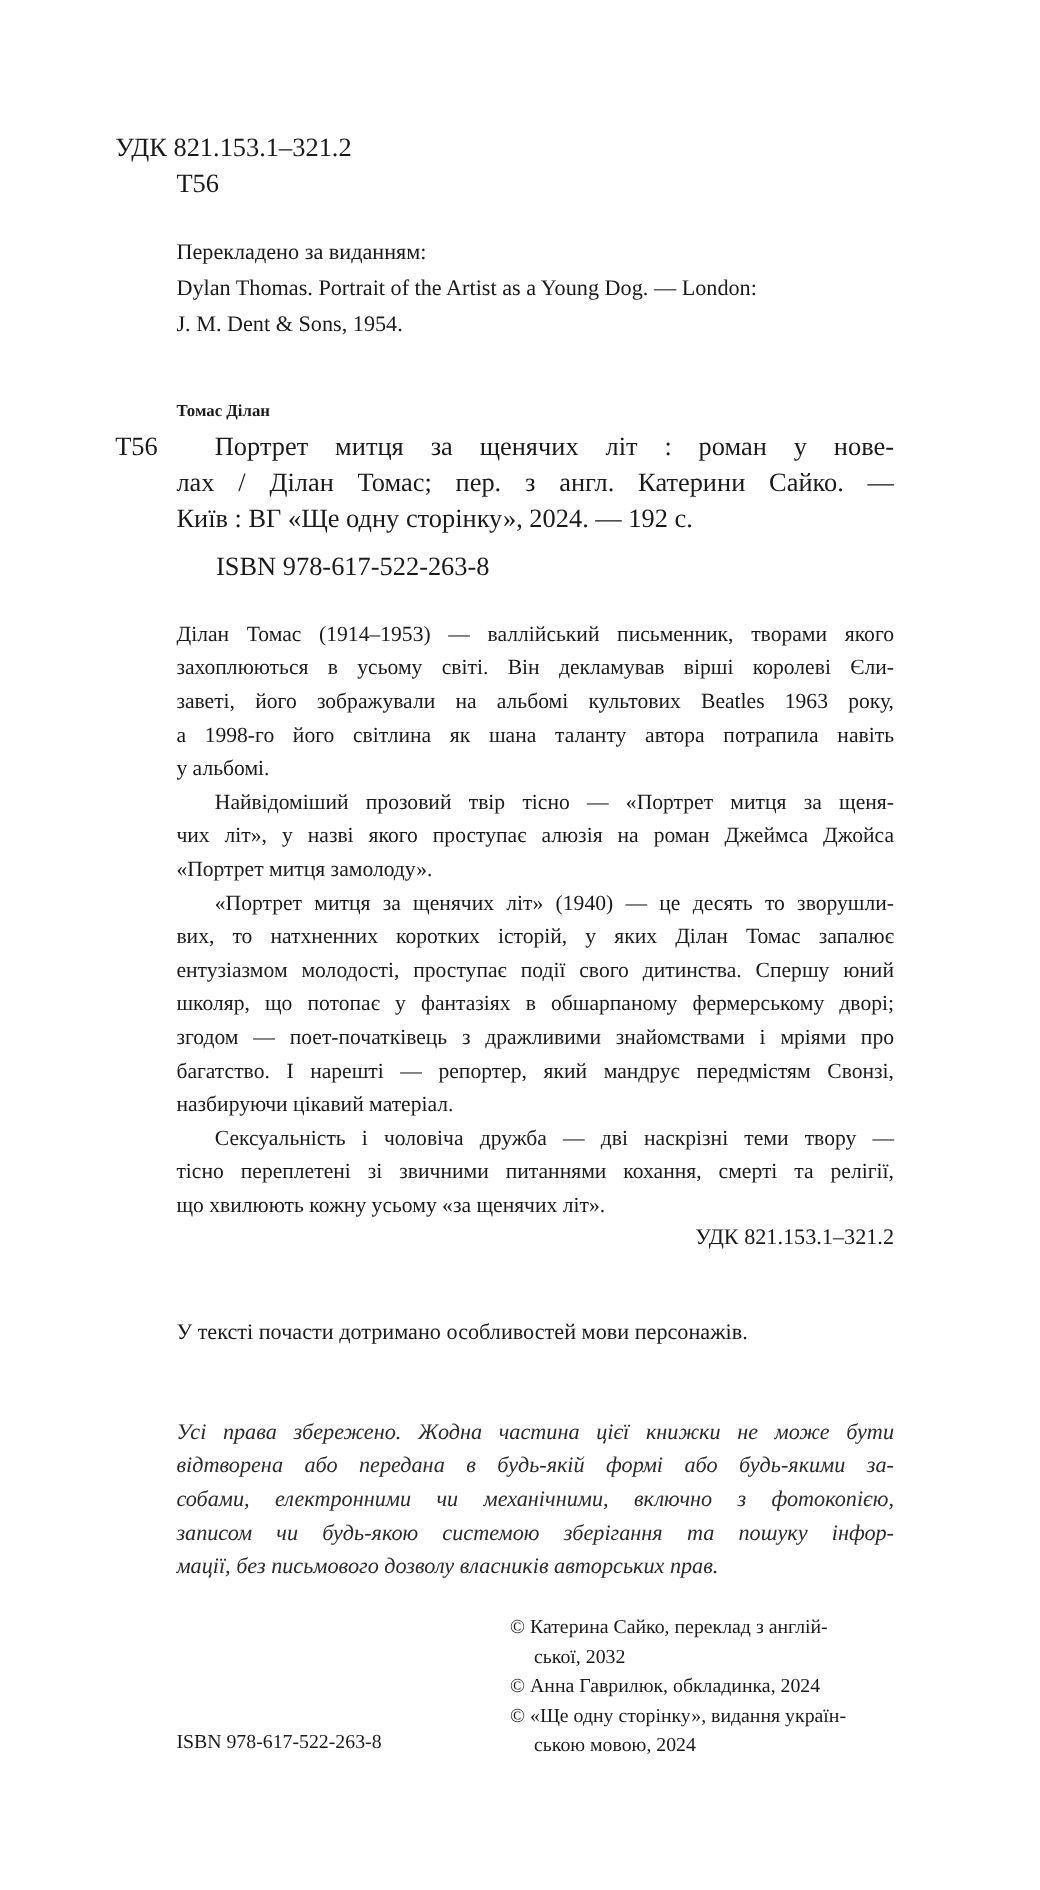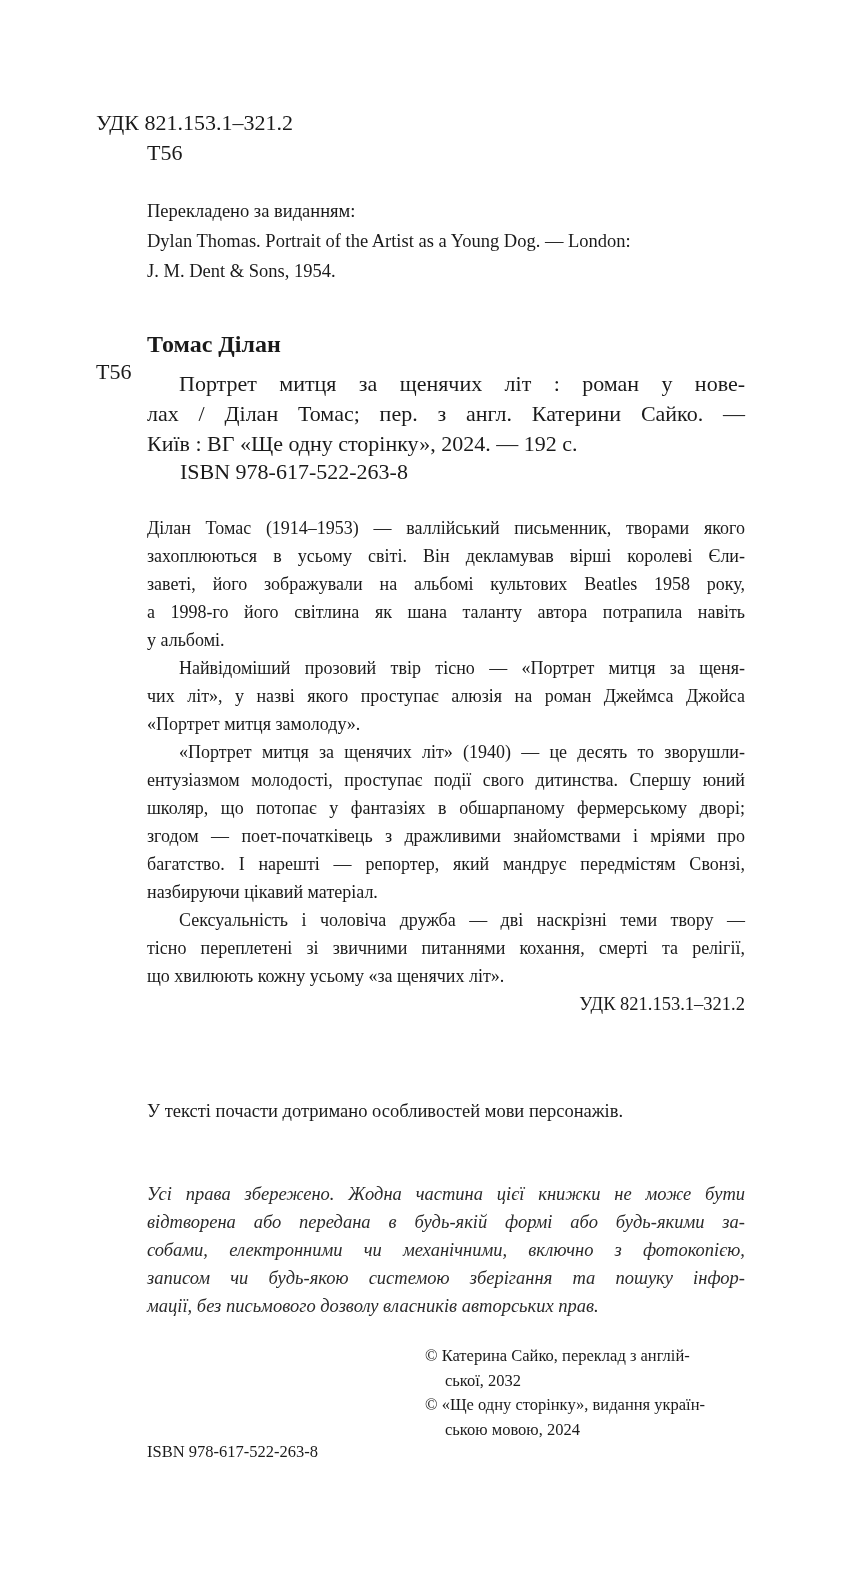--- a/index.html
+++ b/index.html
@@ -25,25 +25,25 @@
 
     
     .udk-top { left: 96px; top: 108px; font-size: 22px; line-height: 30px; }
     .udk-t56 { left: 147px; top: 138px; font-size: 22px; line-height: 30px; }
 
     
     .orig { left: 147px; top: 196px; font-size: 18.5px; line-height: 30px; }
     .orig div { white-space: nowrap; }
 
     
-    .author { left: 147px; top: 329px; font-size: 24px; line-height: 30px; font-weight: bold; text-align: center; }
+    .author { left: 147px; top: 329px; font-size: 14px; line-height: 30px; font-weight: bold; text-align: center; }
     .card-code { left: 96px; top: 357px; font-size: 22px; line-height: 30px; }
     .card-desc { left: 147px; top: 357px; width: 598px; font-size: 22px; line-height: 30px; white-space: normal; }
     .card-desc .line { display: block; text-align: justify; text-align-last: justify; white-space: nowrap; }
-    .card-desc .line.first { padding-left: 32px; margin-top: 12px; }
+    .card-desc .line.first { padding-left: 32px; }
     .card-desc .line.last { text-align-last: left; }
     .isbn-card { left: 180px; top: 457px; font-size: 22px; line-height: 30px; }
 
     
     .annot { left: 147px; top: 514px; width: 598px; font-size: 18px; line-height: 28px; }
     .annot .p { display: block; }
     .annot .ln { display: block; white-space: nowrap; text-align: justify; text-align-last: justify; }
     .annot .ln.indent { padding-left: 32px; }
     .annot .ln.end { text-align-last: left; }
     .annot .udk-bottom { display: block; text-align: right; font-size: 18.5px; }
@@ -84,31 +84,32 @@
     <span class="line first">Портрет митця за щенячих літ : роман у нове-</span>
     <span class="line">лах / Ділан Томас; пер. з англ. Катерини Сайко. —</span>
     <span class="line last">Київ : ВГ «Ще одну сторінку», 2024. — 192 с.</span>
   </div>
   <div class="abs isbn-card">ISBN 978-617-522-263-8</div>
 
   <div class="abs annot">
     <div class="p">
       <span class="ln">Ділан Томас (1914–1953) — валлійський письменник, творами якого</span>
       <span class="ln">захоплюються в усьому світі. Він декламував вірші королеві Єли-</span>
-      <span class="ln">заветі, його зображували на альбомі культових Beatles 1958 року,</span>
+      <span class="ln">заветі, його зображували на альбомі культових Beatles 1963 року,</span>
       <span class="ln">а 1998-го його світлина як шана таланту автора потрапила навіть</span>
       <span class="ln end">у альбомі.</span>
     </div>
     <div class="p">
       <span class="ln indent">Найвідоміший прозовий твір тісно — «Портрет митця за щеня-</span>
       <span class="ln">чих літ», у назві якого проступає алюзія на роман Джеймса Джойса</span>
       <span class="ln end">«Портрет митця замолоду».</span>
     </div>
     <div class="p">
       <span class="ln indent">«Портрет митця за щенячих літ» (1940) — це десять то зворушли-</span>
+      <span class="ln">вих, то натхненних коротких історій, у яких Ділан Томас запалює</span>
       <span class="ln">ентузіазмом молодості, проступає події свого дитинства. Спершу юний</span>
       <span class="ln">школяр, що потопає у фантазіях в обшарпаному фермерському дворі;</span>
       <span class="ln">згодом — поет-початківець з дражливими знайомствами і мріями про</span>
       <span class="ln">багатство. І нарешті — репортер, який мандрує передмістям Свонзі,</span>
       <span class="ln end">назбируючи цікавий матеріал.</span>
     </div>
     <div class="p">
       <span class="ln indent">Сексуальність і чоловіча дружба — дві наскрізні теми твору —</span>
       <span class="ln">тісно переплетені зі звичними питаннями кохання, смерті та релігії,</span>
       <span class="ln end">що хвилюють кожну усьому «за щенячих літ».</span>
@@ -125,19 +126,22 @@
   </div>
 
   <div class="abs note">У тексті почасти дотримано особливостей мови персонажів.</div>
 
   <div class="abs copy">
     <div class="item">
       <span class="ln">© Катерина Сайко, переклад з англій-</span>
       <span class="ln cont">ської, 2032</span>
     </div>
     <div class="item">
+      <span class="ln">© Анна Гаврилюк, обкладинка, 2024</span>
+    </div>
+    <div class="item">
       <span class="ln">© «Ще одну сторінку», видання україн-</span>
       <span class="ln cont">ською мовою, 2024</span>
     </div>
   </div>
 
   <div class="abs isbn-bottom">ISBN 978-617-522-263-8</div>
 </div>
 
 </body></html>

